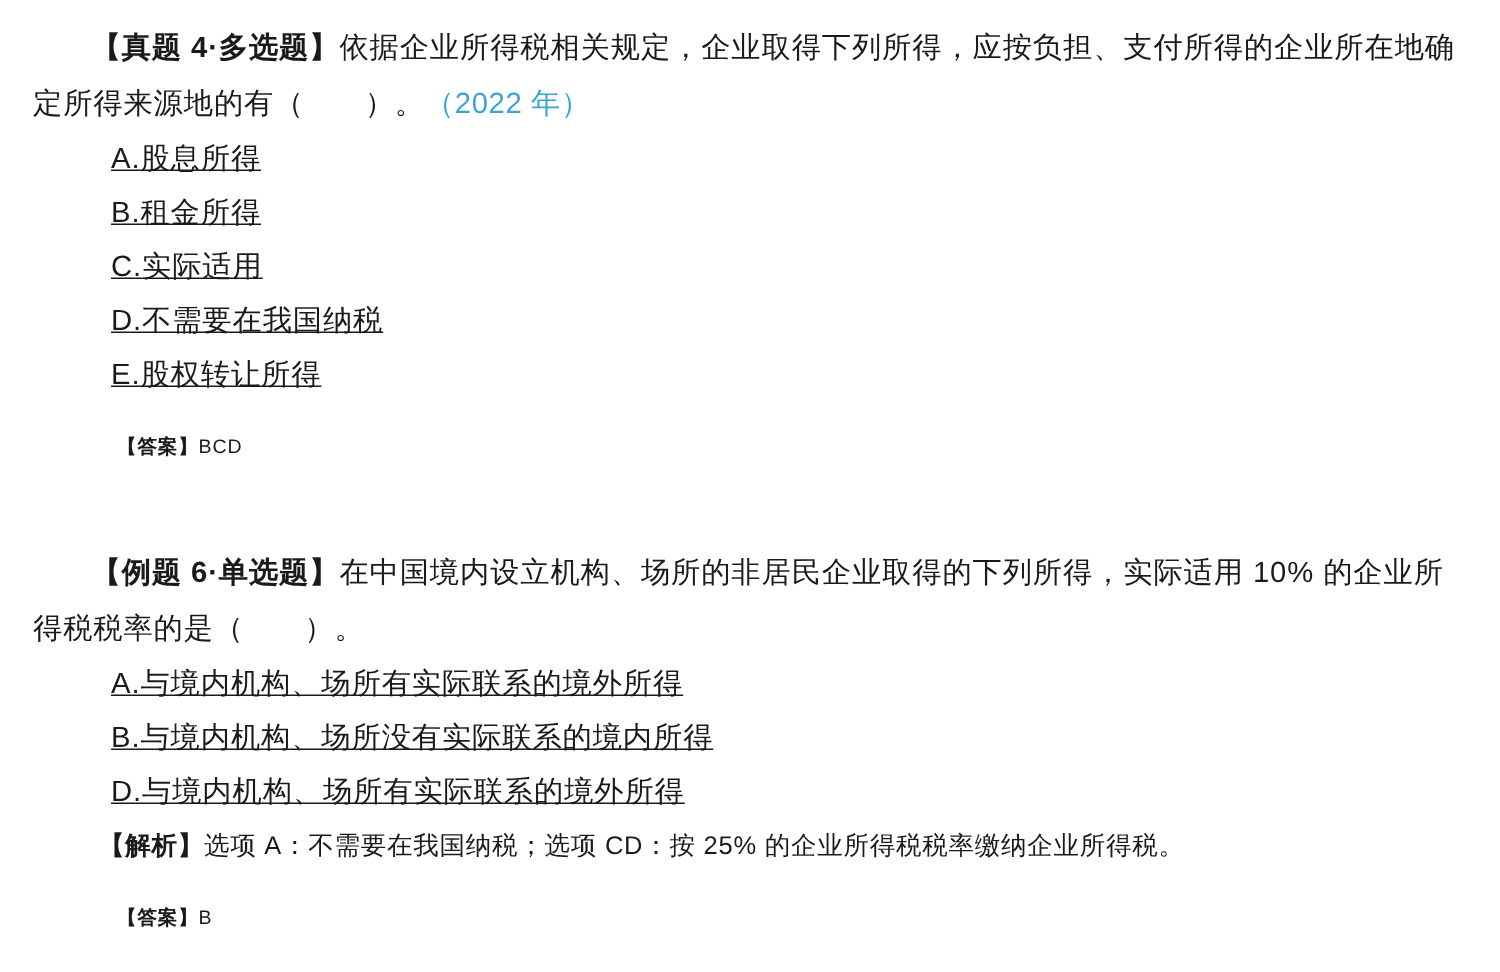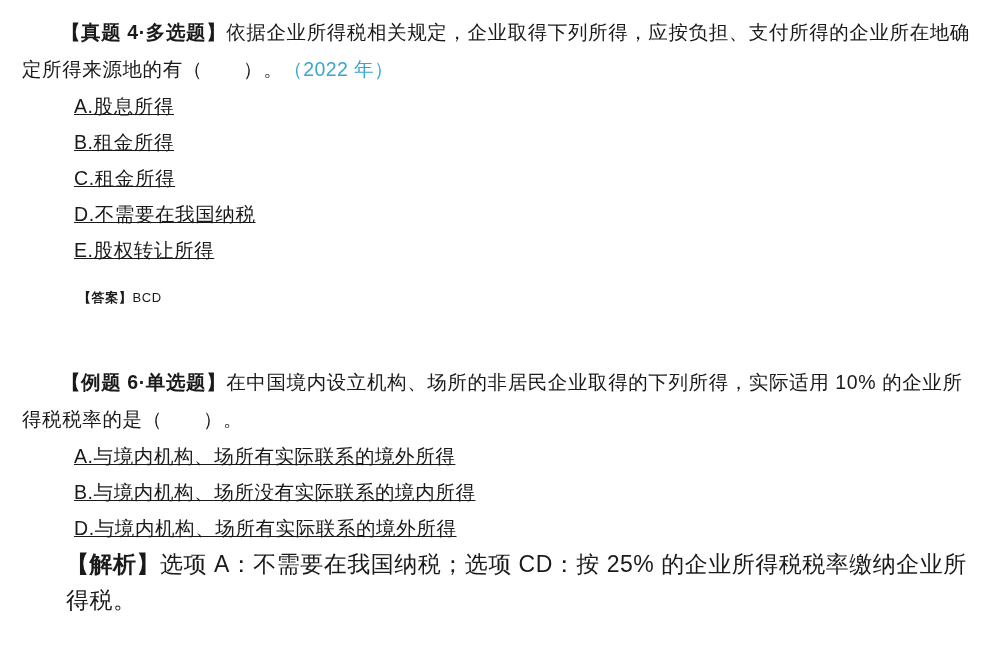--- a/index.html
+++ b/index.html
@@ -54,46 +54,47 @@
   }
   .answer-line {
     font-size: 13px;
     line-height: 36px;
     letter-spacing: 0.6px;
     margin: 12px;
     padding-left: 44px;
     word-break: break-all;
   }
   .explain-line {
-    font-size: 23px;
+    font-size: 17px;
     line-height: 36px;
     letter-spacing: 0.5px;
     margin: 0;
     padding-left: 44px;
     word-break: break-all;
   }
 </style>
 </head>
 <body>
 
 <div class="page">
 
   <div class="q-block">
     <p class="para"><span class="tag">【真题 4·多选题】</span><span>依据企业所得税相关规定，企业取得下列所得，应按负担、支付所得的企业所在地确定所得来源地的有（　　）。</span><span class="year">（2022 年）</span></p>
     <p class="opt">A.股息所得</p>
     <p class="opt">B.租金所得</p>
-    <p class="opt">C.租金所得</p>
+    <p class="opt">C.实际适用</p>
     <p class="opt">D.不需要在我国纳税</p>
     <p class="opt">E.股权转让所得</p>
     <p class="answer-line"><span class="tag">【答案】</span><span>BCD</span></p>
   </div>
 
   <div class="block-gap"></div>
 
   <div class="q-block">
     <p class="para"><span class="tag">【例题 6·单选题】</span><span>在中国境内设立机构、场所的非居民企业取得的下列所得，实际适用 10% 的企业所得税税率的是（　　）。</span></p>
     <p class="opt">A.与境内机构、场所有实际联系的境外所得</p>
     <p class="opt">B.与境内机构、场所没有实际联系的境内所得</p>
     <p class="opt">D.与境内机构、场所有实际联系的境外所得</p>
     <p class="explain-line"><span class="tag">【解析】</span><span>选项 A：不需要在我国纳税；选项 CD：按 25% 的企业所得税税率缴纳企业所得税。</span></p>
+    <p class="answer-line"><span class="tag">【答案】</span><span>B</span></p>
   </div>
 
 </div>
 
 </body></html>

